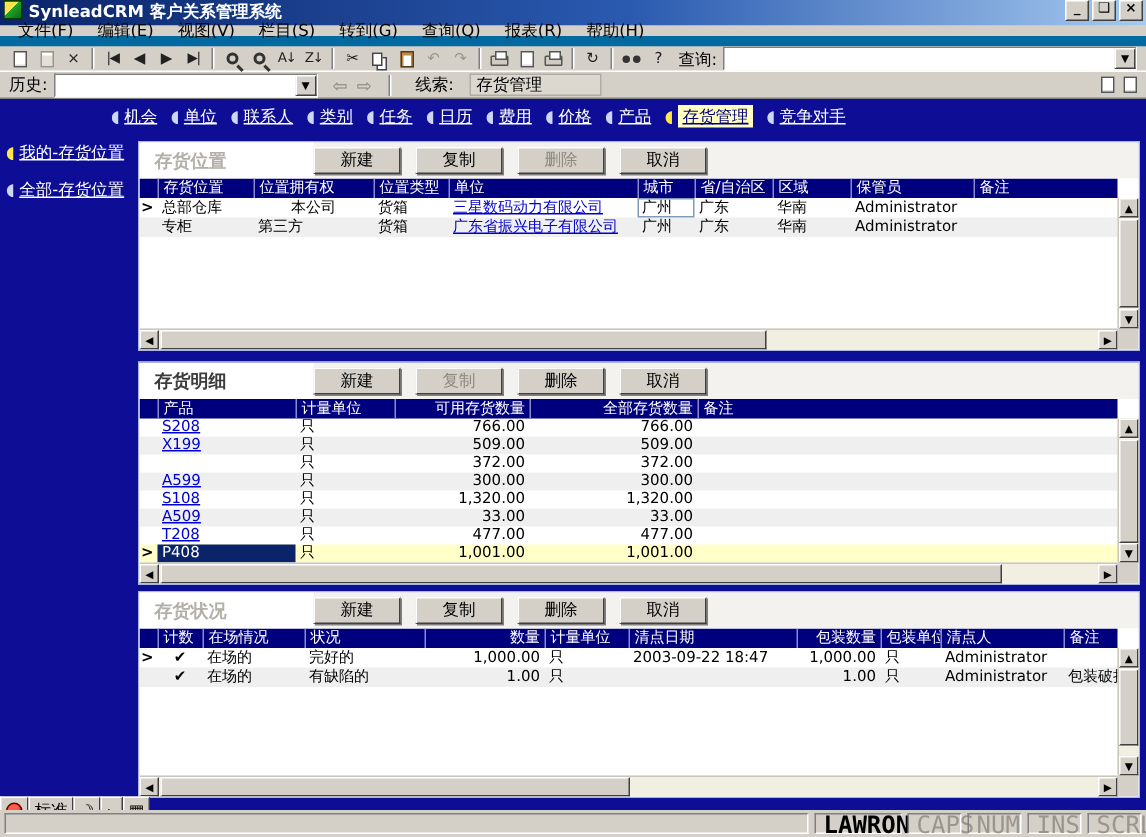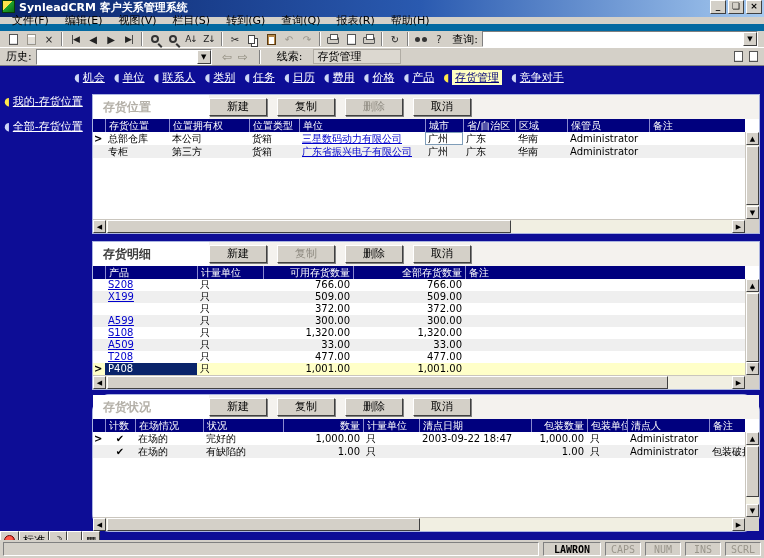--- a/index.html
+++ b/index.html
@@ -72,21 +72,21 @@
 
   .sidebar { position:absolute; left:0; top:22px; width:92px; }
   .side-item { display:flex; align-items:center; gap:3px; margin:6px 0 10px 4px; white-space:nowrap; }
   .side-item .tab-label { font-size:11px; }
   .side-item.active .crescent { color:#ffe94a; }
 
   
   .panel { position:absolute; left:92px; width:668px; background:#fff; border:1px solid #aab4e0; }
   .panel-loc { top:28px; height:140px; }
   .panel-det { top:175px; height:149px; }
-  .panel-sta { top:328px; height:138px;border-radius:18px; }
+  .panel-sta { top:328px; height:138px; }
 
   .pstrip { height:24px; background:#f4f2ee; display:flex; align-items:center; }
   .ptitle { width:116px; height:24px; background:#fff; font-weight:bold; font-size:12px;
     color:#b4b0a8; padding-left:10px; line-height:24px; }
   .ptitle.darker { color:#3c3c3c; }
   .pbtn { width:58px; height:18px; background:#d4d0c8; border:1px solid; text-align:center;
     border-color:#fff #404040 #404040 #fff; box-shadow:1px 1px 0 #808080; line-height:16px;
     font-size:11px; margin-right:10px; }
   .pbtn.dis { color:#8e8a80; }
 
@@ -118,21 +118,21 @@
   .hsb { position:absolute; left:0; bottom:0; height:14px; right:14px; background:#f1efe2; border-top:1px solid #cac6be; }
   .hsb .lf { left:0; top:0; } .hsb .rt { right:0; top:0; }
   .hthumb { position:absolute; top:0; left:14px; height:13px; background:#d4d0c8;
     border:1px solid; border-color:#fff #404040 #404040 #fff; }
   .sbcorner { position:absolute; right:0; bottom:0; width:14px; height:14px; background:#d4d0c8; }
 
   
   .statusbar { position:absolute; left:0; top:540px; width:764px; height:18px; background:#d4d0c8;
     display:flex; align-items:center; padding:0 3px; gap:4px; }
   .spanel { height:14px; border:1px solid; border-color:#808080 #fff #fff #808080;
-    font-size:10px; line-height:13px; padding:0 5px; color:#000; white-space:nowrap; }
+    font-size:16px; line-height:13px; padding:0 5px; color:#000; white-space:nowrap; }
   .spanel.grow1 { flex:1; }
   .spanel.user { width:58px; font-weight:bold; text-align:center; font-family:"DejaVu Sans Mono", monospace; }
   .spanel.off { color:#9a968c; width:36px; text-align:center; font-family:"DejaVu Sans Mono", monospace; }
 
   .imebar { position:absolute; left:0; top:531px; height:18px; display:flex; }
   .imeseg { height:18px; background:#d4d0c8; border:1px solid; border-color:#fff #404040 #404040 #fff;
     display:flex; align-items:center; justify-content:center; padding:0 3px; font-size:11px; }
   .ime-ball { width:11px; height:11px; border-radius:50%;
     background:radial-gradient(circle at 35% 35%, #ff5a4a 0 45%, #b00000 100%); border:1px solid #600; }
 </style>
@@ -308,21 +308,21 @@
           <span class="gcell" style="width: 126px;">单位</span>
           <span class="gcell" style="width: 38px;">城市</span>
           <span class="gcell" style="width: 52px;">省/自治区</span>
           <span class="gcell" style="width: 52px;">区域</span>
           <span class="gcell" style="width: 82px;">保管员</span>
           <span class="gcell" style="width: 96px;">备注</span>
         </div>
         <div class="grow">
           <span class="gcell mk">&gt;</span>
           <span class="gcell" style="width: 64px;">总部仓库</span>
-          <span class="gcell" style="width: 80px;">本公司</span>
+          <span class="gcell" style="width: 80px; text-align: center;">本公司</span>
           <span class="gcell" style="width: 50px;">货箱</span>
           <span class="gcell link" style="width: 126px;">三星数码动力有限公司</span>
           <span class="gcell editcell" style="width: 38px;">广州</span>
           <span class="gcell" style="width: 52px;">广东</span>
           <span class="gcell" style="width: 52px;">华南</span>
           <span class="gcell" style="width: 82px;">Administrator</span>
           <span class="gcell" style="width: 96px;"></span>
         </div>
         <div class="grow odd">
           <span class="gcell mk"></span>

